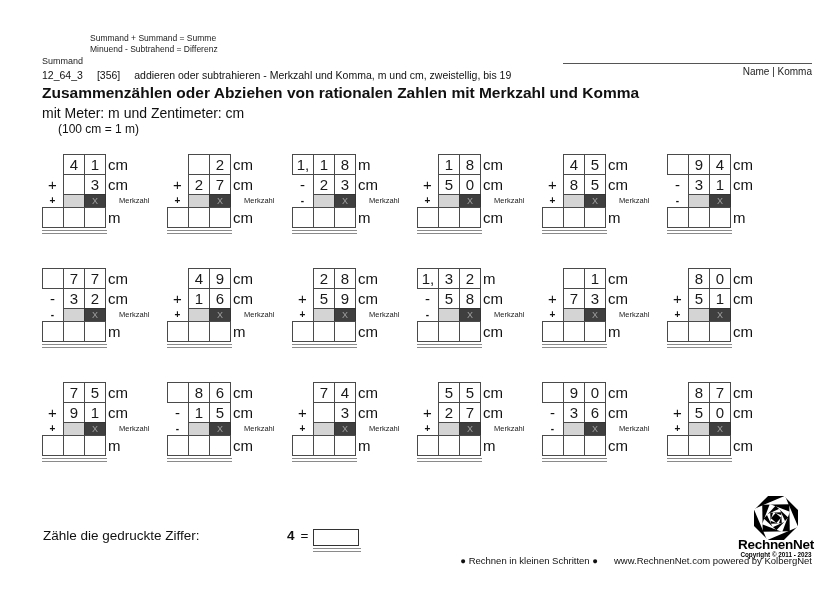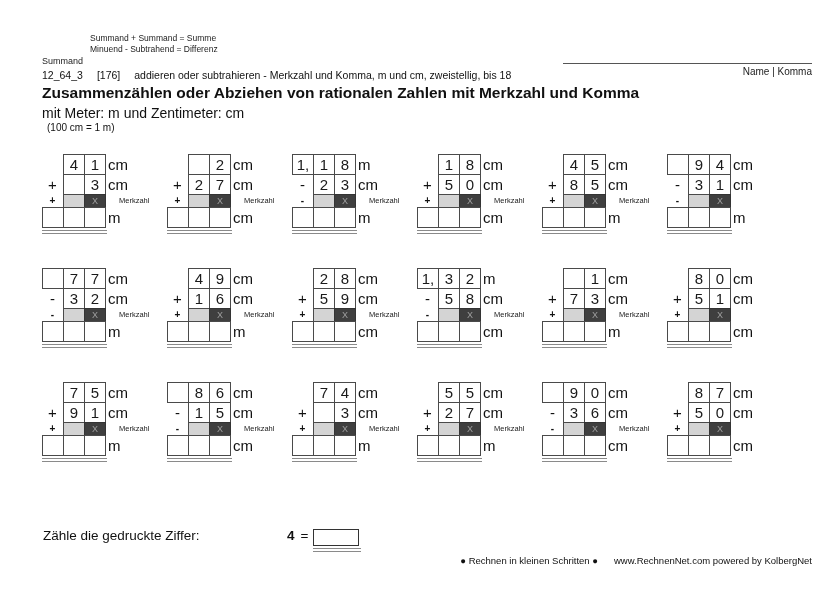--- a/index.html
+++ b/index.html
@@ -7,21 +7,21 @@
         font-family:"Liberation Sans",sans-serif;color:#111;}
   .abs{position:absolute;white-space:nowrap;}
   .tiny{font-size:8.5px;color:#222;}
   .small{font-size:9px;color:#222;}
   .taskline{font-size:10.5px;color:#111;}
   .taskline .gap{margin-right:14px;}
   #name-rule{position:absolute;left:563px;top:63px;width:249px;border-top:1px solid #555;}
   #name-label{position:absolute;left:563px;top:66px;width:249px;text-align:right;font-size:10px;color:#222;}
   #title{left:42px;top:84px;font-size:15.5px;font-weight:bold;}
   #subtitle{left:42px;top:105px;font-size:14px;}
-  #note{left:47px;top:122px;font-size:10px;}
+  #note{left:58px;top:122px;font-size:12px;}
   
   #problems{position:absolute;left:0;top:0;width:840px;height:594px;}
   .problem{position:absolute;width:125px;height:84px;}
   .box{position:absolute;box-sizing:border-box;border:1px solid #4a4a4a;background:#fff;
        text-align:center;font-size:15px;line-height:19px;color:#1a1a1a;}
   .merk-light{background:#d4d4d4;}
   .merk-dark{background:#3f3f3f;border-color:#333;color:#a0a0a0;font-size:9px;line-height:12px;}
   .plabel{position:absolute;white-space:nowrap;}
   .unit{font-size:15px;line-height:21px;color:#111;}
   .op{width:21px;text-align:center;font-size:15px;line-height:21px;}
@@ -44,21 +44,21 @@
 </style>
 </head>
 <body>
 
 <div id="page">
 
   <div class="abs tiny" style="left:90px;top:33px">Summand + Summand = Summe</div>
   <div class="abs tiny" style="left:90px;top:44px">Minuend - Subtrahend = Differenz</div>
   <div class="abs small" style="left:42px;top:56px">Summand</div>
   <div class="abs taskline" style="left:42px;top:69px">
-    <span class="gap">12_64_3</span><span class="gap">[176]</span><span>addieren oder subtrahieren - Merkzahl und Komma, m und cm, zweistellig, bis 18</span>
+    <span class="gap">12_64_3</span><span class="gap">[356]</span><span>addieren oder subtrahieren - Merkzahl und Komma, m und cm, zweistellig, bis 19</span>
   </div>
 
   <div id="name-rule"></div>
   <div id="name-label">Name | Komma</div>
 
   <div class="abs" id="subtitle">mit Meter: m und Zentimeter: cm</div>
   <div class="abs" id="title">Zusammenzählen oder Abziehen von rationalen Zahlen mit Merkzahl und Komma</div>
   <div class="abs" id="note">(100 cm = 1 m)</div>
 
   <div id="problems">
@@ -396,14 +396,31 @@
     <span class="d">4</span><span>=</span>
   </div>
   <div class="abs" id="count-box"></div>
   <div class="dline" id="count-dline"></div>
 
   <div class="abs" id="footer-right">
     <span>● Rechnen in kleinen Schritten ●</span>
     <span>www.RechnenNet.com powered by KolbergNet</span>
   </div>
 
+  <div id="logo">
+    <svg width="44" height="44" viewBox="-52 -52 104 104">
+      <g transform="rotate(45)">
+        <rect x="-50" y="-50" width="100" height="100" fill="#000"></rect>
+        <rect x="-50" y="-50" width="100" height="100" fill="#fff" transform="rotate(22) scale(0.80)"></rect>
+        <rect x="-50" y="-50" width="100" height="100" fill="#000" transform="rotate(44) scale(0.64)"></rect>
+        <rect x="-50" y="-50" width="100" height="100" fill="#fff" transform="rotate(66) scale(0.51)"></rect>
+        <rect x="-50" y="-50" width="100" height="100" fill="#000" transform="rotate(88) scale(0.41)"></rect>
+        <rect x="-50" y="-50" width="100" height="100" fill="#fff" transform="rotate(110) scale(0.33)"></rect>
+        <rect x="-50" y="-50" width="100" height="100" fill="#000" transform="rotate(132) scale(0.26)"></rect>
+        <rect x="-50" y="-50" width="100" height="100" fill="#fff" transform="rotate(154) scale(0.21)"></rect>
+        <rect x="-50" y="-50" width="100" height="100" fill="#000" transform="rotate(176) scale(0.17)"></rect>
+      </g>
+    </svg>
+    <div id="logo-text">RechnenNet</div>
+    <div id="logo-copy">Copyright © 2011 - 2023</div>
+  </div>
 
 </div>
 
 </body></html>

